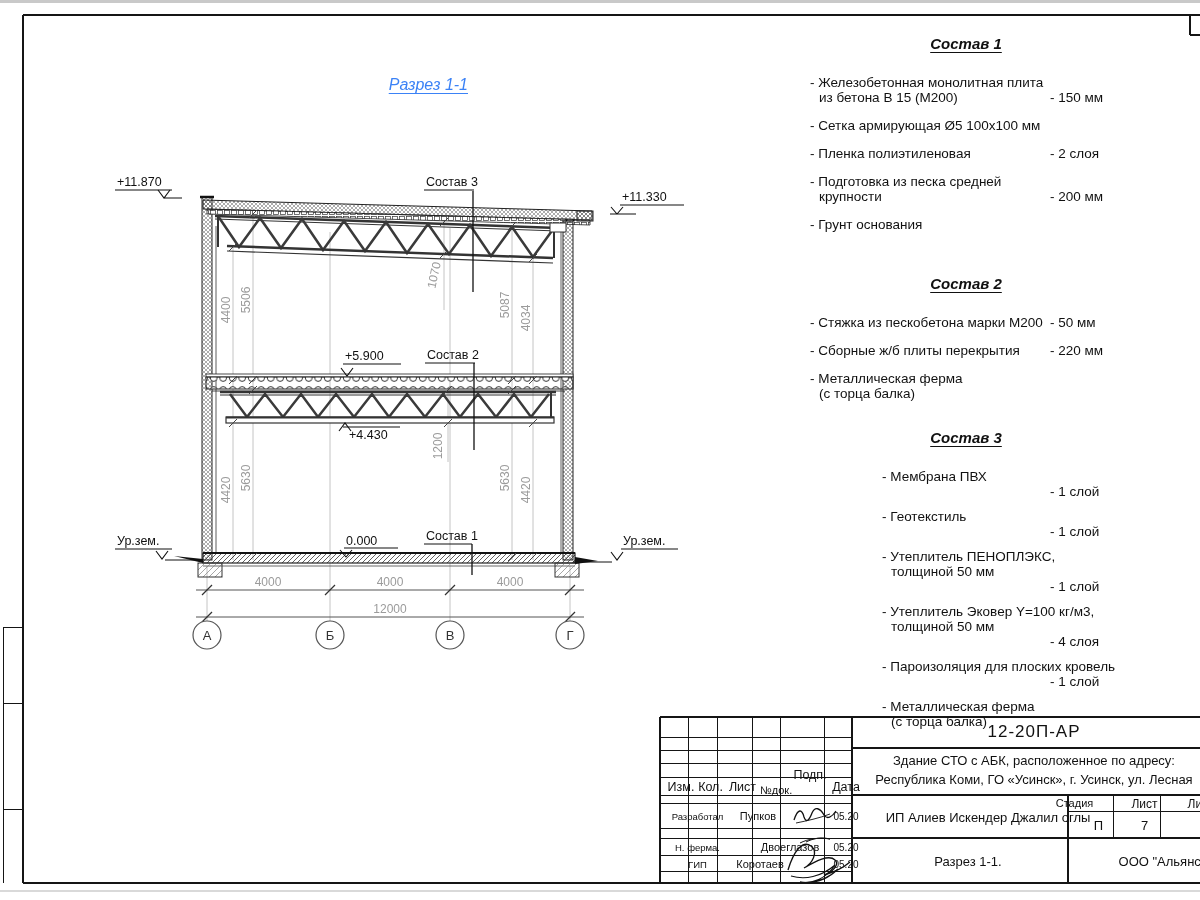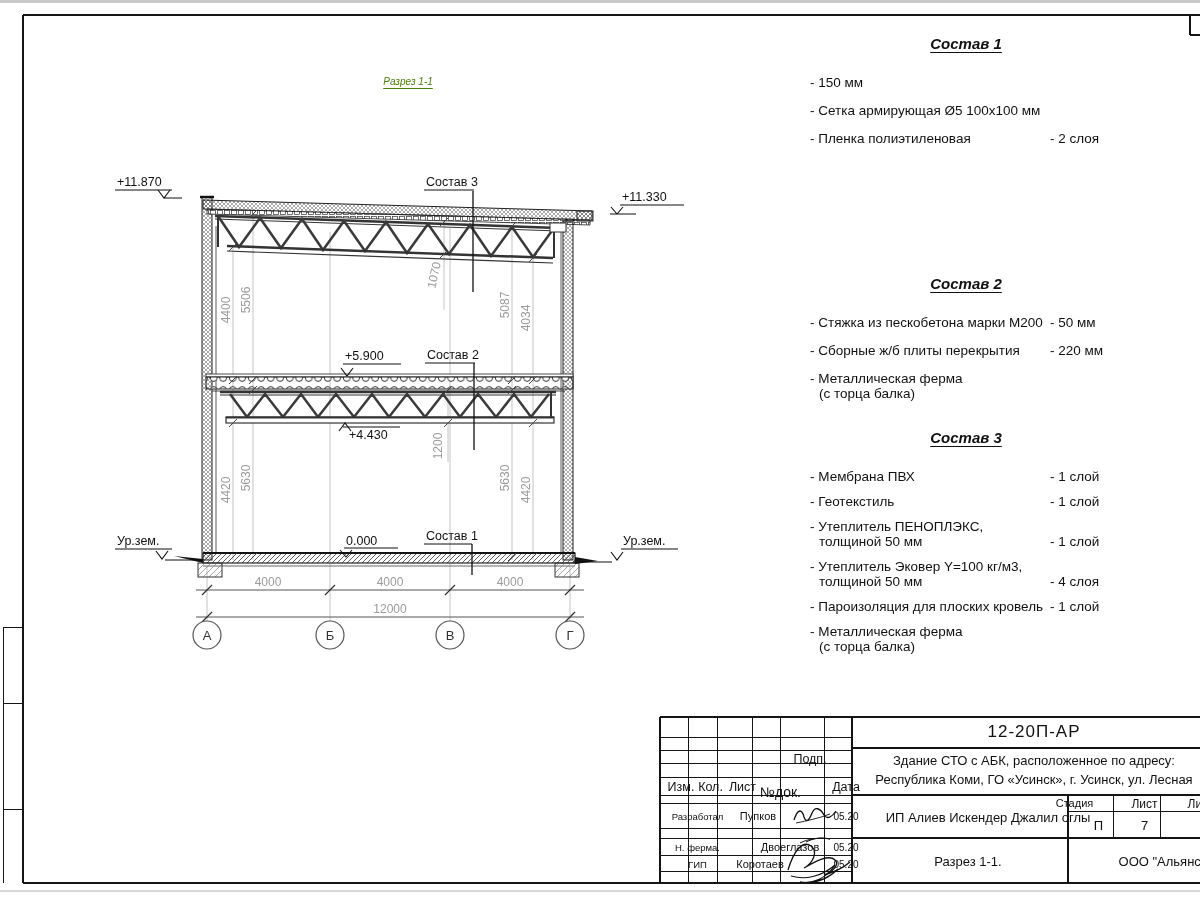--- a/index.html
+++ b/index.html
@@ -3,32 +3,32 @@
 <meta charset="utf-8">
 <style>
   html,body{margin:0;padding:0;}
   body{
     position:relative;width:1200px;height:900px;overflow:hidden;
     background:#ffffff;font-family:"Liberation Sans",sans-serif;color:#111;
   }
   svg{position:absolute;left:0;top:0;}
   
   .dwg-title{
-    position:absolute;left:348px;top:76px;width:120px;text-align:center;
-    font-style:italic;font-size:10px;font-weight:500;
-    text-decoration:underline;text-underline-offset:3px;color:#4d7c0f;
+    position:absolute;left:348px;top:76px;width:120px;text-align:right;
+    font-style:italic;font-size:16px;font-weight:500;
+    text-decoration:underline;text-underline-offset:3px;color:#3b82f6;
   }
   
   .comp{position:absolute;left:810px;width:312px;font-size:13.5px;line-height:15px;color:#111;}
   .comp h3{
     margin:0 0 24px 0;text-align:center;font-size:15px;font-style:italic;font-weight:600;
     text-decoration:underline;text-underline-offset:3px;
   }
   .comp .item{display:flex;align-items:flex-end;margin-bottom:13px;}
-  .comp.l3 .item{margin-bottom:10px;}
+  .comp.l3 .item{margin-bottom:10px;flex-direction:column;}
   .comp .txt{width:240px;}
   .comp .txt .l2i{padding-left:9px;}
   .comp .val{width:72px;white-space:nowrap;}
   
   .tb{position:absolute;text-align:center;color:#111;overflow:visible;white-space:nowrap;padding-left:8px;}
   .tb.left{text-align:center;}
   
   .dim{font-family:"Liberation Sans",sans-serif;font-size:12px;fill:#9b9b9b;}
   .elev{font-family:"Liberation Sans",sans-serif;font-size:12.5px;fill:#111;}
   .lbl{font-family:"Liberation Sans",sans-serif;font-size:12.5px;fill:#111;}
@@ -279,35 +279,53 @@
     <path d="M791,876 c14,4 30,1 44,-11 c-9,14 -23,19 -35,17 c15,2 28,-3 38,-13" stroke-width="1.1"></path>
     <path d="M800,843 c8,-4 18,-6 30,-4 c-8,-2 -16,-1 -24,3" stroke-width="1"></path>
   </g>
 </svg>
 
 <div class="dwg-title">Разрез 1-1</div>
 
 <div class="comp l1" style="top:36px">
   <h3>Состав 1</h3>
   <div class="item">
+    <div class="txt">
+        <div>- Железобетонная  монолитная плита</div>
+        <div class="l2i">из бетона В 15 (М200)</div>
+      </div>
     <div class="val">- 150 мм</div>
   </div>
   <div class="item">
     <div class="txt">
         <div>- Сетка армирующая Ø5 100х100 мм</div>
         <div class="l2i"></div>
       </div>
     <div class="val"></div>
   </div>
   <div class="item">
     <div class="txt">
         <div>- Пленка полиэтиленовая</div>
         <div class="l2i"></div>
       </div>
     <div class="val">-  2 слоя</div>
+  </div>
+  <div class="item">
+    <div class="txt">
+        <div>- Подготовка из песка средней</div>
+        <div class="l2i">крупности</div>
+      </div>
+    <div class="val">- 200 мм</div>
+  </div>
+  <div class="item">
+    <div class="txt">
+        <div>- Грунт основания</div>
+        <div class="l2i"></div>
+      </div>
+    <div class="val"></div>
   </div>
 </div>
 
 <div class="comp l2" style="top:276px">
   <h3>Состав 2</h3>
   <div class="item">
     <div class="txt">
         <div>- Стяжка из пескобетона марки М200</div>
         <div class="l2i"></div>
       </div>
@@ -376,22 +394,22 @@
 </div>
 
 <div>
   <div class="tb" style="left:852px;top:722px;width:348px;font-size:17px;letter-spacing:1px">12-20П-АР</div>
   <div class="tb" style="left:852px;top:753px;width:348px;font-size:13px">Здание СТО с АБК, расположенное по адресу:</div>
   <div class="tb" style="left:852px;top:772px;width:348px;font-size:13px">Республика Коми, ГО «Усинск», г. Усинск, ул. Лесная</div>
 
   <div class="tb" style="left:658px;top:780px;width:30px;font-size:12.5px">Изм.</div>
   <div class="tb" style="left:688px;top:780px;width:29px;font-size:12.5px">Кол.</div>
   <div class="tb" style="left:717px;top:780px;width:35px;font-size:12.5px">Лист</div>
-  <div class="tb" style="left:752px;top:784px;width:28px;font-size:14px">№док.</div>
-  <div class="tb" style="left:780px;top:752px;width:44px;font-size:12.5px">Подп.</div>
+  <div class="tb" style="left:752px;top:784px;width:28px;font-size:11px">№док.</div>
+  <div class="tb" style="left:780px;top:768px;width:44px;font-size:12.5px">Подп.</div>
   <div class="tb" style="left:824px;top:780px;width:28px;font-size:12.5px">Дата</div>
 
   <div class="tb left" style="left:662px;top:811px;width:55px;font-size:9.5px">Разработал</div>
   <div class="tb left" style="left:721px;top:810px;width:58px;font-size:11px">Пупков</div>
   <div class="tb" style="left:824px;top:811px;width:28px;font-size:10px">05.20</div>
 
   <div class="tb left" style="left:662px;top:842px;width:55px;font-size:9.5px">Н. ферма.</div>
   <div class="tb left" style="left:751px;top:841px;width:62px;font-size:11px">Двоеглазов</div>
   <div class="tb" style="left:824px;top:842px;width:28px;font-size:10px">05.20</div>
 

